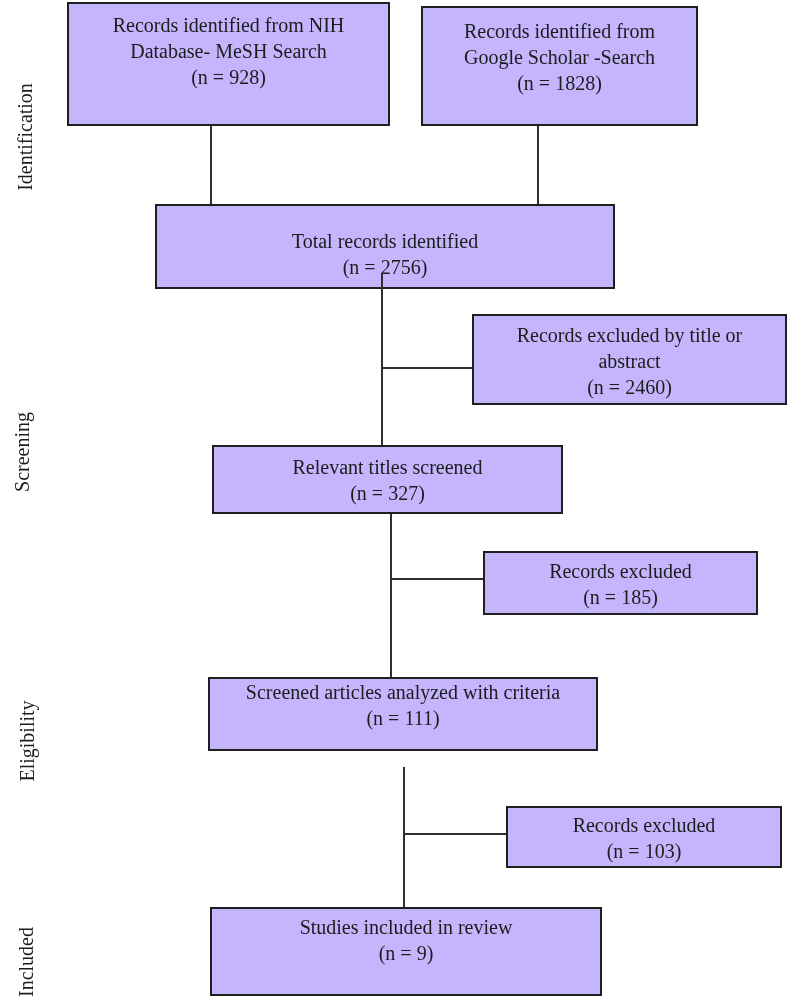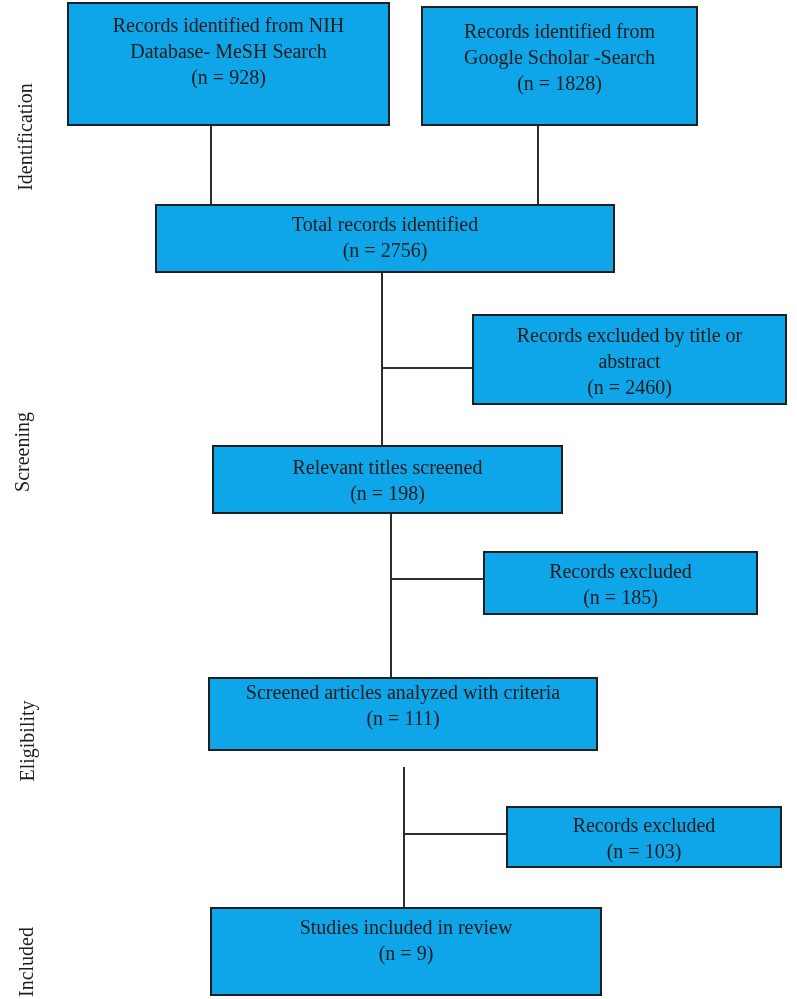--- a/index.html
+++ b/index.html
@@ -13,21 +13,21 @@
     height: 999px;
     background: #ffffff;
     font-family: "Liberation Serif", "DejaVu Serif", serif;
     color: #1c1c1c;
     overflow: hidden;
   }
   .box {
     position: absolute;
     box-sizing: border-box;
     border: 2px solid #1f1f1f;
-    background: #0ea5e9;
+    background: #c4b5fd;
     text-align: center;
   }
   .box-text {
     display: block;
     white-space: pre-line;
     font-size: 20px;
     line-height: 26px;
     color: #1c1c1c;
   }
   .line {
@@ -58,34 +58,34 @@
 Database- MeSH Search
 (n = 928)</span>
   </div>
 
   <div class="box" style="left:421px; top:6px; width:277px; height:120px; padding-top:10px;text-align:center;">
     <span class="box-text">Records identified from
 Google Scholar -Search
 (n = 1828)</span>
   </div>
 
-  <div class="box" style="left:155px; top:204px; width:460px; height:69px; padding-top:5px;">
+  <div class="box" style="left:155px; top:204px; width:460px; height:85px; padding-top:22px;">
     <span class="box-text">Total records identified
 (n = 2756)</span>
   </div>
 
   <div class="box" style="left:472px; top:314px; width:315px; height:91px; padding-top:6px;">
     <span class="box-text">Records excluded by title or
 abstract
 (n = 2460)</span>
   </div>
 
   <div class="box" style="left:212px; top:445px; width:351px; height:69px; padding-top:7px;">
     <span class="box-text">Relevant titles screened
-(n = 198)</span>
+(n = 327)</span>
   </div>
 
   <div class="box" style="left:483px; top:551px; width:275px; height:64px; padding-top:5px;">
     <span class="box-text">Records excluded
 (n = 185)</span>
   </div>
 
   <div class="box" style="left:208px; top:677px; width:390px; height:74px; font-family:Liberation Serif, serif;">
     <span class="box-text">Screened articles analyzed with criteria
 (n = 111)</span>

